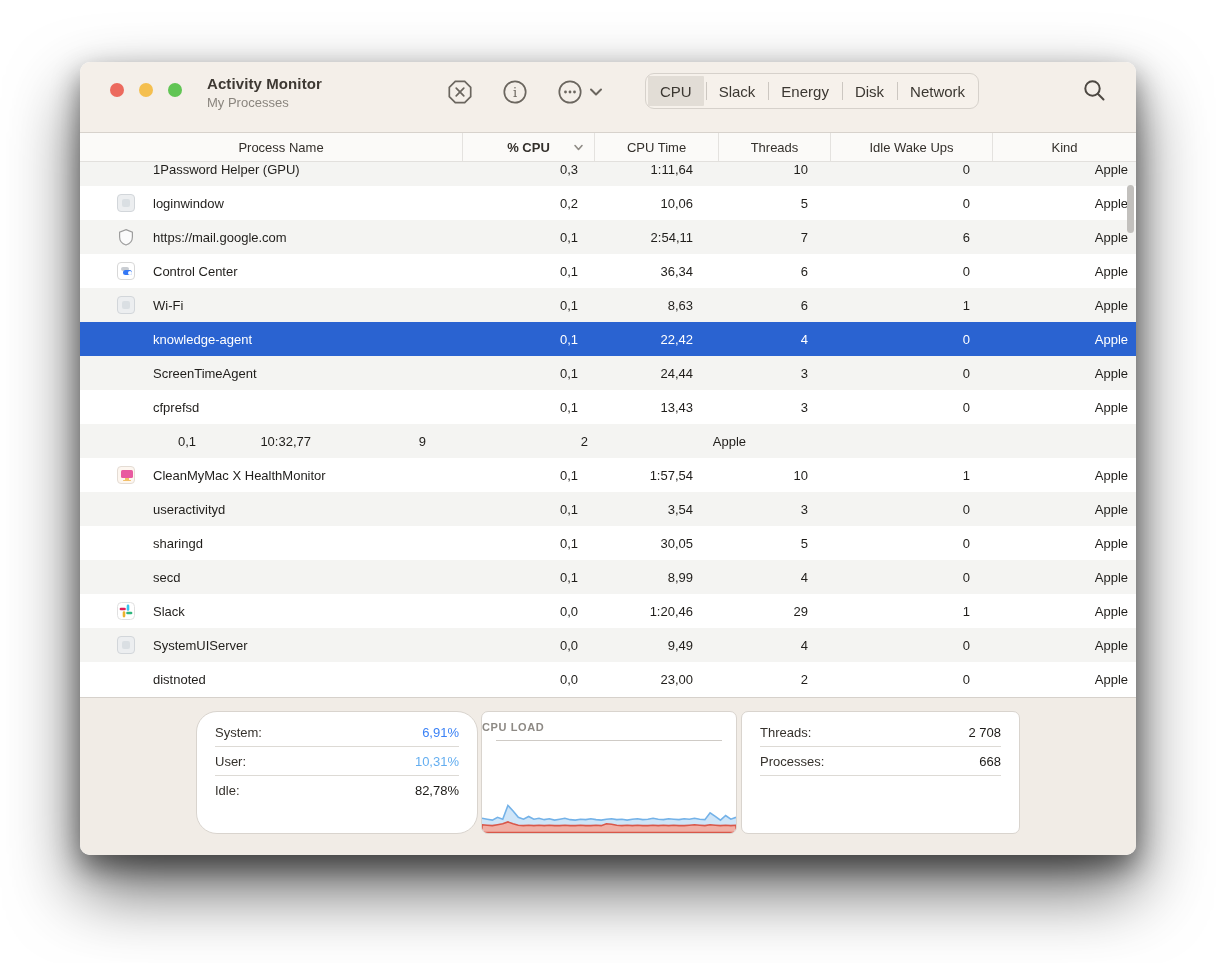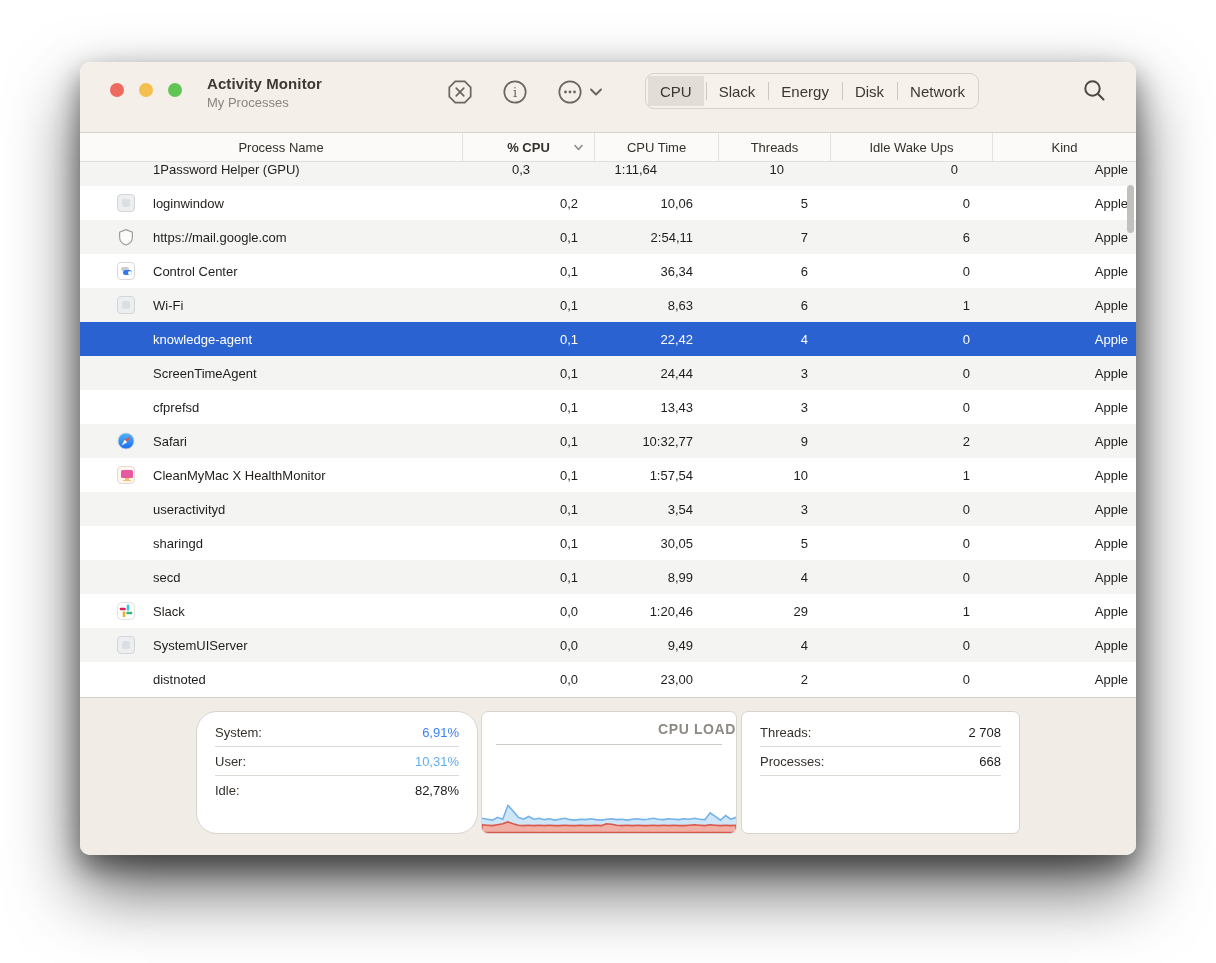--- a/index.html
+++ b/index.html
@@ -50,21 +50,21 @@
   .th.idle { width:162px; }
   .th.kind { width:144px; }
   .sort-chevron { position:absolute; right:10px; color:#8f8b85; }
   .sort-chevron svg { width:11px; height:11px; display:block; }
 
   
   .rows { position:relative; height:535px; overflow:hidden; background:#ffffff; }
   .row { display:flex; align-items:center; height:34px; font-size:13px; color:#201e1b; }
   .row.alt { background:#f4f4f2; }
   .row.selected { background:#2a63d1; color:#ffffff; }
-  .row.clipped { margin-top:-10px;gap:12px; }
+  .row.clipped { margin-top:-10px; }
   .cell-name { flex:1 1 auto; display:flex; align-items:center; height:100%; padding-left:37px; }
   .icon-slot { width:18px; height:18px; margin-right:18px; flex:0 0 18px; position:relative; }
   .icon-slot svg { width:18px; height:18px; display:block; }
   .num { text-align:right; }
   .cell-cpu { width:132px; padding-right:16px; }
   .cell-time { width:124px; padding-right:25px; }
   .cell-threads { width:112px; padding-right:22px; }
   .cell-idle { width:162px; padding-right:22px; }
   .cell-kind { width:144px; padding-right:8px; }
   .scroll-thumb { position:absolute; right:2px; top:23px; width:7px; height:48px; border-radius:4px; background:#c2c0bd; }
@@ -73,21 +73,21 @@
   .footer { position:relative; height:158px; background:#f1ece6; border-top:1px solid #d6d1cb; }
   .panel { position:absolute; top:13px; height:123px; background:#ffffff; border:1px solid #d9d4ce; border-radius:7px; }
   .panel-left { left:116px; width:282px; padding:6px 18px 0 18px;border-radius:21px; }
   .panel-mid { left:401px; width:256px; overflow:hidden; }
   .panel-right { left:661px; width:279px; padding:6px 18px 0 18px; }
   .stat-row { display:flex; justify-content:space-between; align-items:center; height:29px; font-size:13px; color:#35312c; }
   .stat-row.bordered { border-bottom:1px solid #dddad5; }
   .stat-val { color:#1d1b18; }
   .stat-val.sys { color:#3b82f6; }
   .stat-val.usr { color:#64aef0; }
-  .load-title { margin-top:9px; text-align:right; font-size:14px; font-weight:bold; letter-spacing:.6px; color:#8d8984; }
+  .load-title { margin-top:9px; text-align:left; font-size:11px; font-weight:bold; letter-spacing:.6px; color:#8d8984; }
   .load-divider { margin:7px 14px 0 14px; border-top:1px solid #cfcbc6; }
   .load-graph { position:absolute; left:0; right:0; bottom:0; height:46px; }
   .load-graph svg { width:100%; height:100%; display:block; }
 
   
   .gen-app { width:18px; height:18px; border-radius:4px; background:#eceef0; border:1px solid #d2d6da; position:relative; }
   .gen-app::after { content:""; position:absolute; left:4px; top:4px; right:4px; bottom:4px; border-radius:2px; background:#ccd3d9; opacity:.55; }
   .cc-app { width:18px; height:18px; border-radius:4px; background:#ffffff; border:1px solid #d8d8d8; position:relative; }
   .cc-app .pill1 { position:absolute; left:3px; top:4px; width:8px; height:4px; border-radius:2px; background:#c9cdd2; }
   .cc-app .pill2 { position:absolute; left:5px; bottom:4px; width:9px; height:5px; border-radius:2.5px; background:#3478f6; }
@@ -280,36 +280,20 @@
               <span class="icon-slot"></span>
               <span>cfprefsd</span>
             </div>
             <div class="cell-cpu num">0,1</div>
             <div class="cell-time num">13,43</div>
             <div class="cell-threads num">3</div>
             <div class="cell-idle num">0</div>
             <div class="cell-kind num">Apple</div>
           </div>
           <div class="row alt">
-            <div class="cell-name">
-              <span class="icon-slot">
-                <svg viewBox="0 0 18 18">
-                  <defs>
-                    <linearGradient id="safg" x1="0" y1="0" x2="0" y2="1">
-                      <stop offset="0" stop-color="#4fb5f7"></stop>
-                      <stop offset="1" stop-color="#1c6cf2"></stop>
-                    </linearGradient>
-                  </defs>
-                  <circle cx="9" cy="9" r="8" fill="url(#safg)" stroke="#cfd4da" stroke-width="0.8"></circle>
-                  <polygon points="13.6,4.4 10.2,10.2 7.8,7.8" fill="#ef4d3c"></polygon>
-                  <polygon points="4.4,13.6 7.8,7.8 10.2,10.2" fill="#ffffff"></polygon>
-                </svg>
-              </span>
-              <span>Safari</span>
-            </div>
             <div class="cell-cpu num">0,1</div>
             <div class="cell-time num">10:32,77</div>
             <div class="cell-threads num">9</div>
             <div class="cell-idle num">2</div>
             <div class="cell-kind num">Apple</div>
           </div>
           <div class="row">
             <div class="cell-name">
               <span class="icon-slot">
                 <span class="cmm-app" style="display:block">

